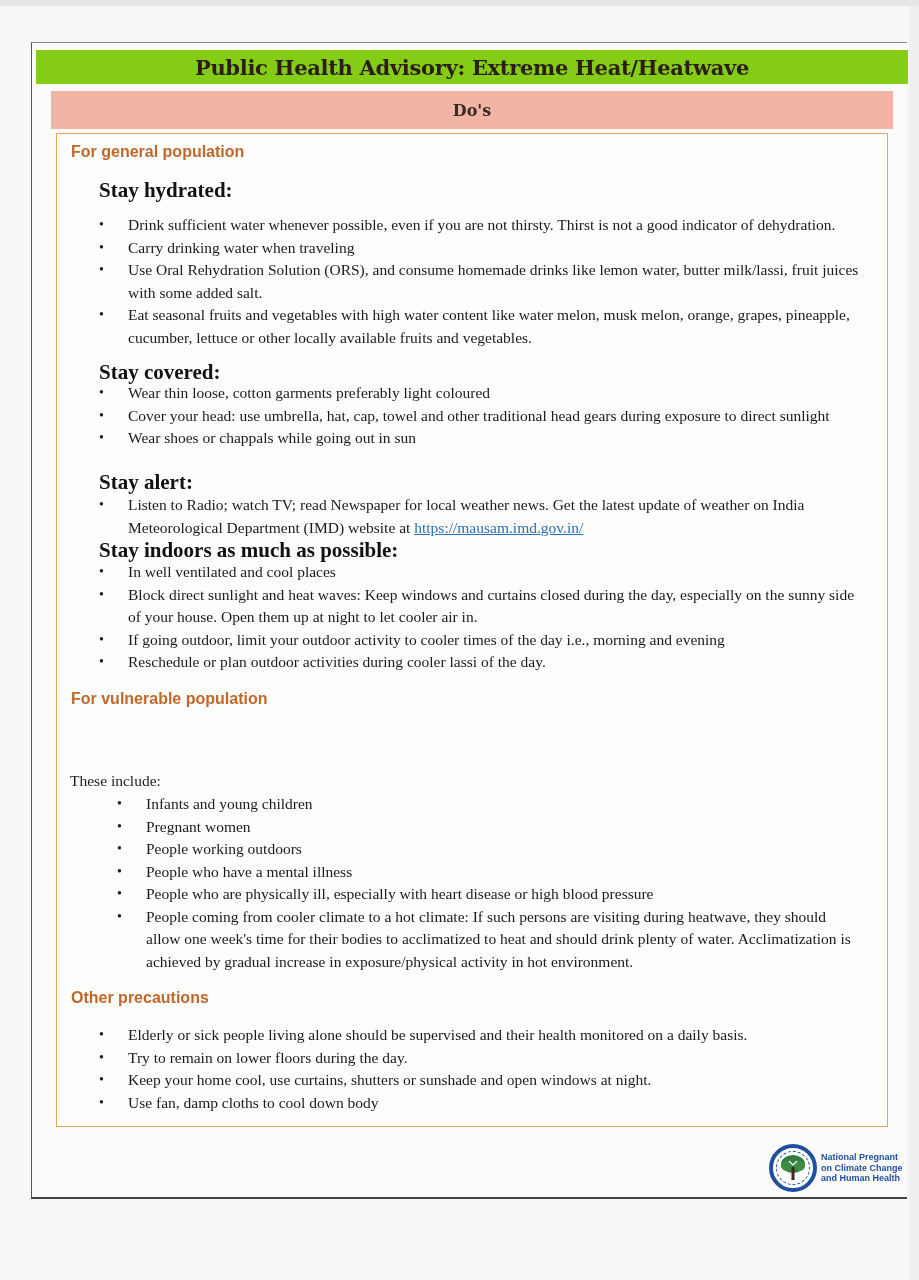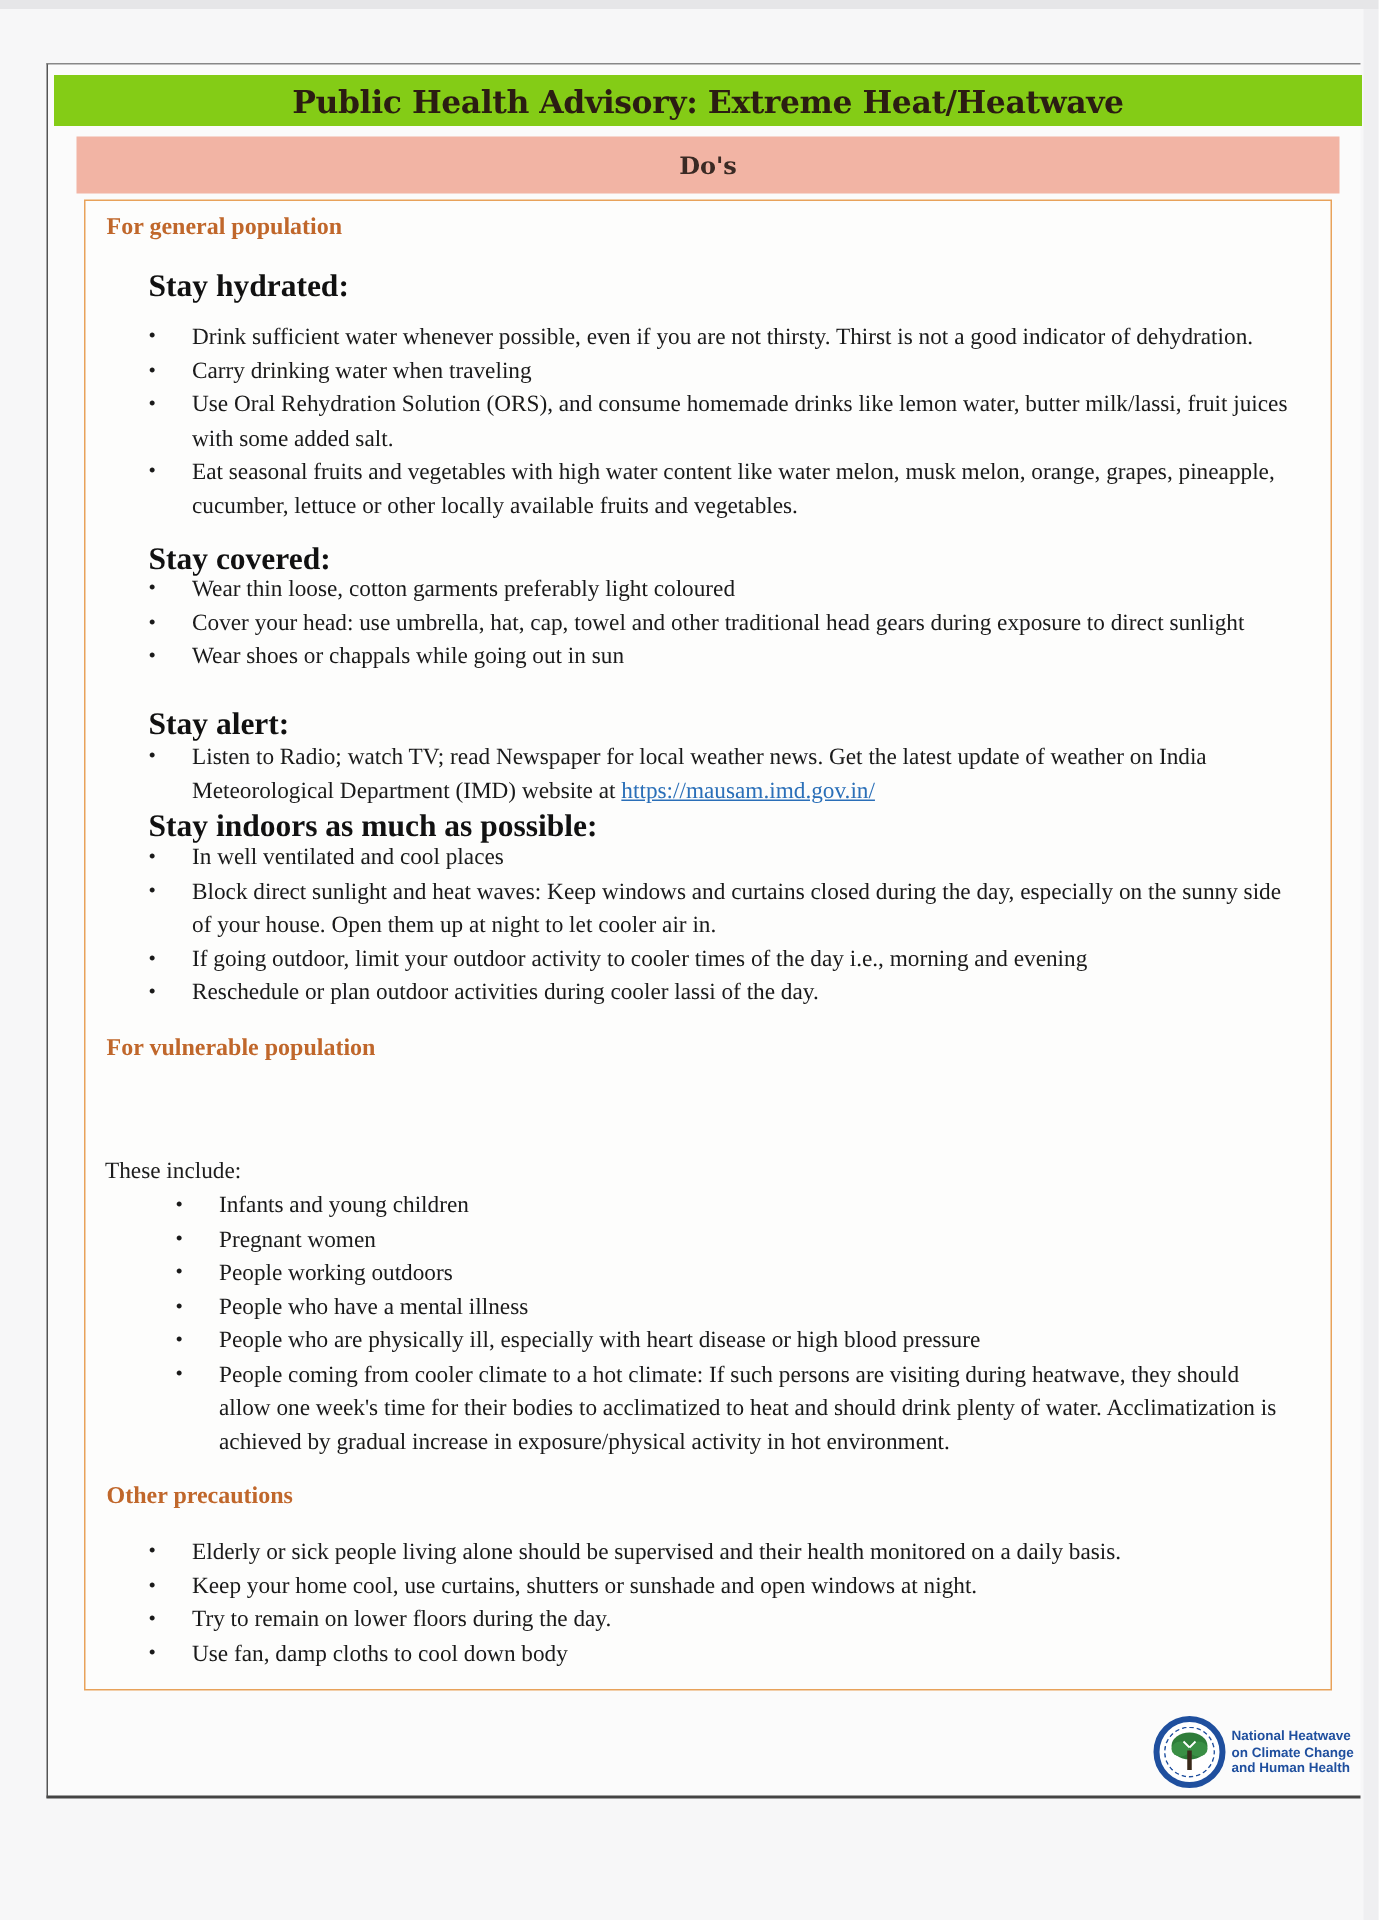--- a/index.html
+++ b/index.html
@@ -48,21 +48,21 @@
       font-weight: bold;
       font-size: 16px;
       color: #3a2a24;
     }
     .content-box {
       position: absolute; left: 24px; top: 90px; width: 832px; height: 994px;
       border: 1.5px solid #e8a25a;
       background: #fdfdfc;
     }
     .section-heading {
-      font-family: Liberation Serif, serif;
+      font-family: Liberation Sans, sans-serif;
       font-weight: bold;
       font-size: 16px;
       color: #c0672b;
       position: absolute;
       left: 14px;
     }
     .sub-heading {
       font-weight: bold;
       font-size: 21px;
       position: absolute;
@@ -166,35 +166,35 @@
       <li>Pregnant women</li>
       <li>People working outdoors</li>
       <li>People who have a mental illness</li>
       <li>People who are physically ill, especially with heart disease or high blood pressure</li>
       <li>People coming from cooler climate to a hot climate: If such persons are visiting during heatwave, they should allow one week's time for their bodies to acclimatized to heat and should drink plenty of water. Acclimatization is achieved by gradual increase in exposure/physical activity in hot environment.</li>
     </ul>
 
     <div class="section-heading" style="top:855px;">Other precautions</div>
     <ul class="bullets" style="left:42px; top:890px; width:770px;">
       <li>Elderly or sick people living alone should be supervised and their health monitored on a daily basis.</li>
+      <li>Try to remain on lower floors during the day.</li>
       <li>Keep your home cool, use curtains, shutters or sunshade and open windows at night.</li>
-      <li>Try to remain on lower floors during the day.</li>
       <li>Use fan, damp cloths to cool down body</li>
     </ul>
   </div>
 
   <div class="logo">
     <div class="logo-circle">
       <svg width="30" height="30" viewBox="0 0 30 30">
         <ellipse cx="15" cy="11" rx="12" ry="9" fill="#2f7d3a"></ellipse>
         <ellipse cx="9" cy="13" rx="6" ry="5" fill="#3a8f45"></ellipse>
         <ellipse cx="21" cy="13" rx="6" ry="5" fill="#3a8f45"></ellipse>
         <rect x="13.5" y="14" width="3" height="13" fill="#3a2a1a"></rect>
         <path d="M15 12 l-4 -4 M15 12 l4 -4" stroke="#ffffff" stroke-width="1.2"></path>
       </svg>
     </div>
     <div class="logo-text">
-      <div>National Heatwave</div>
+      <div>National Pregnant</div>
       <div>on Climate Change</div>
       <div>and Human Health</div>
     </div>
   </div>
 </div>
 
 </body></html>

